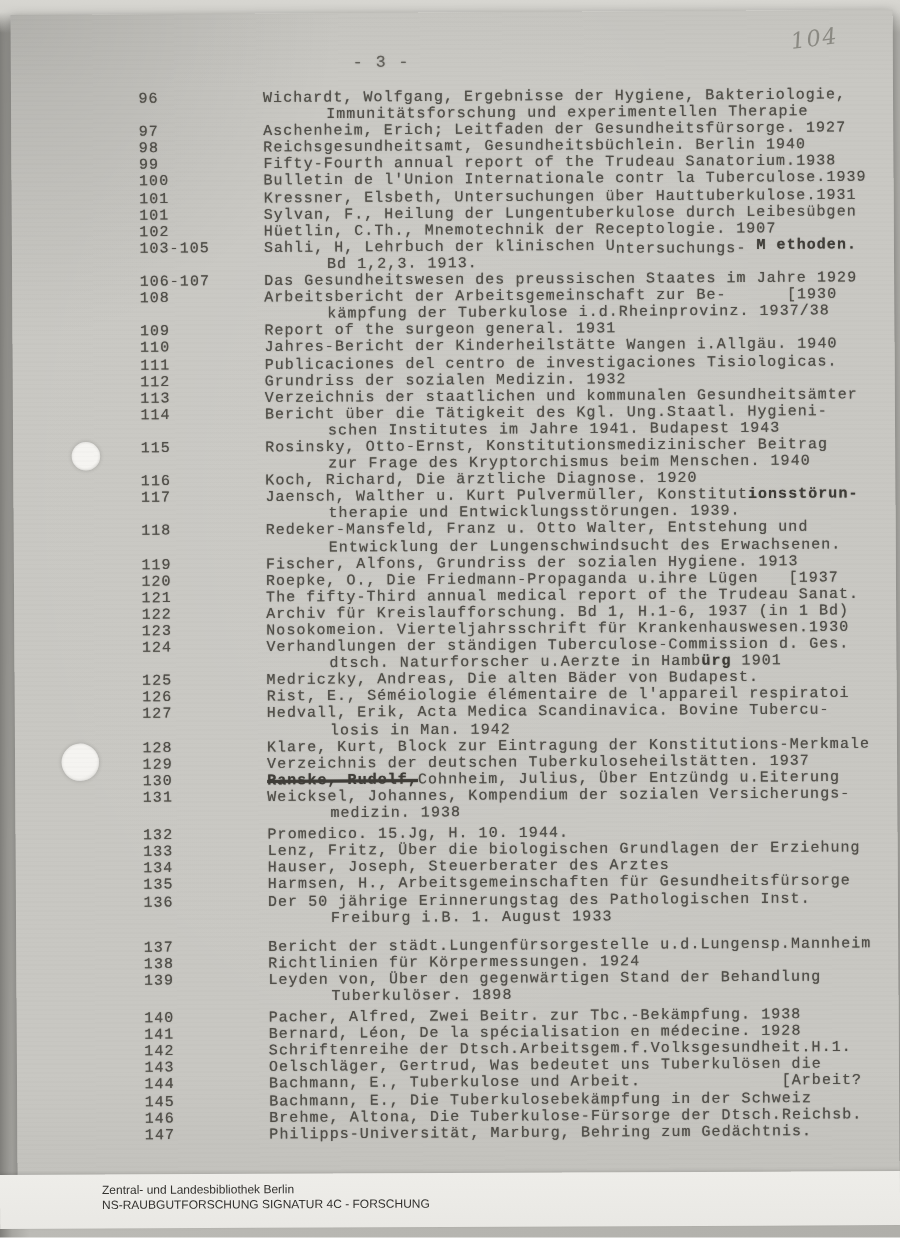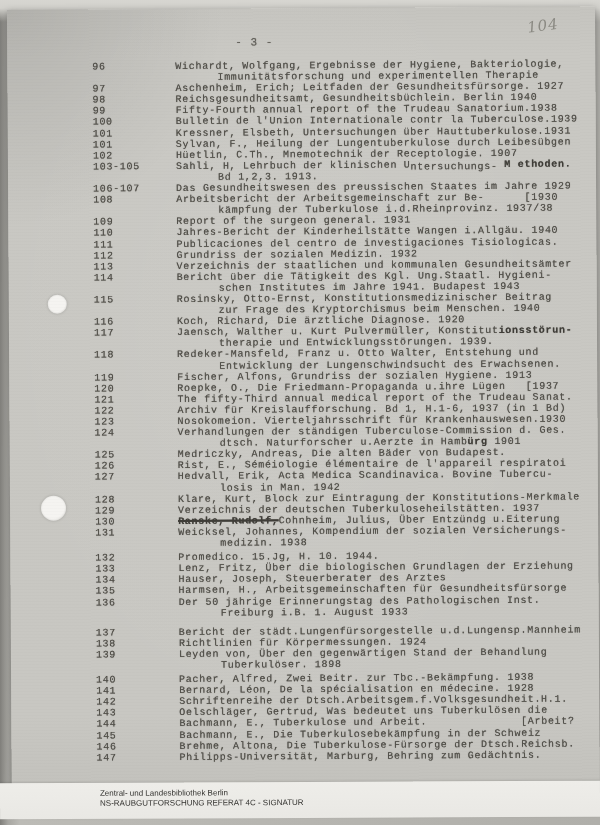--- a/index.html
+++ b/index.html
@@ -52,21 +52,21 @@
   .low{position:relative;top:2.5px;}
   .footer-band{
     position:absolute;left:0;top:782px;width:600px;height:36px;
     background:linear-gradient(180deg,#eeede9 0,#e9e8e4 100%);
     transform:rotate(-0.25deg);
     box-sizing:border-box;display:flex;justify-content:space-between;
     align-items:flex-start;padding:6px 16px 0 68px;
     font-family:"Liberation Sans","DejaVu Sans",sans-serif;
     font-size:8px;color:#33322f;box-shadow:0 -1px 2px rgba(0,0,0,0.12);
   }
-  .footer-left div{line-height:10px;margin-left:32px;}
+  .footer-left div{line-height:10px;}
   .footer-right{line-height:10px;}
 </style>
 </head>
 <body>
 
 <div class="scan">
   <div class="page">
     <div class="pagenum">- 3 -</div>
     <div class="handwritten">104</div>
     <div class="hole hole1"></div>
@@ -232,16 +232,16 @@
           <div class="line"><span class="num">146</span><span class="txt"><span>Brehme, Altona, Die Tuberkulose-Fürsorge der Dtsch.Reichsb.</span></span></div>
         </div>
         <div class="entry">
           <div class="line"><span class="num">147</span><span class="txt"><span>Philipps-Universität, Marburg, Behring zum Gedächtnis.</span></span></div>
         </div>
       </div>
   </div>
   <div class="footer-band">
     <div class="footer-left">
       <div>Zentral- und Landesbibliothek Berlin</div>
-      <div>NS-RAUBGUTFORSCHUNG REFERAT 4C - SIGNATUR</div>
+      <div>NS-RAUBGUTFORSCHUNG SIGNATUR 4C - FORSCHUNG</div>
     </div>
   </div>
 </div>
 
 </body></html>

